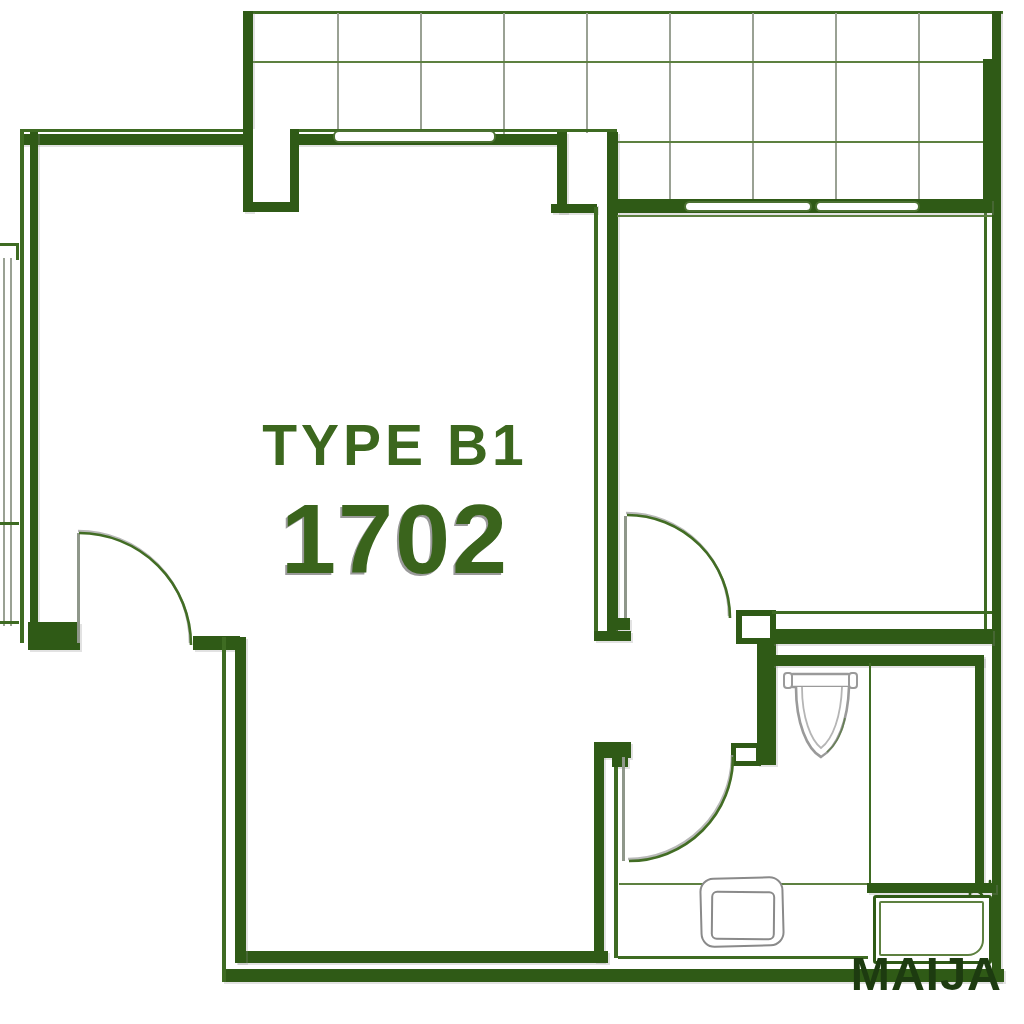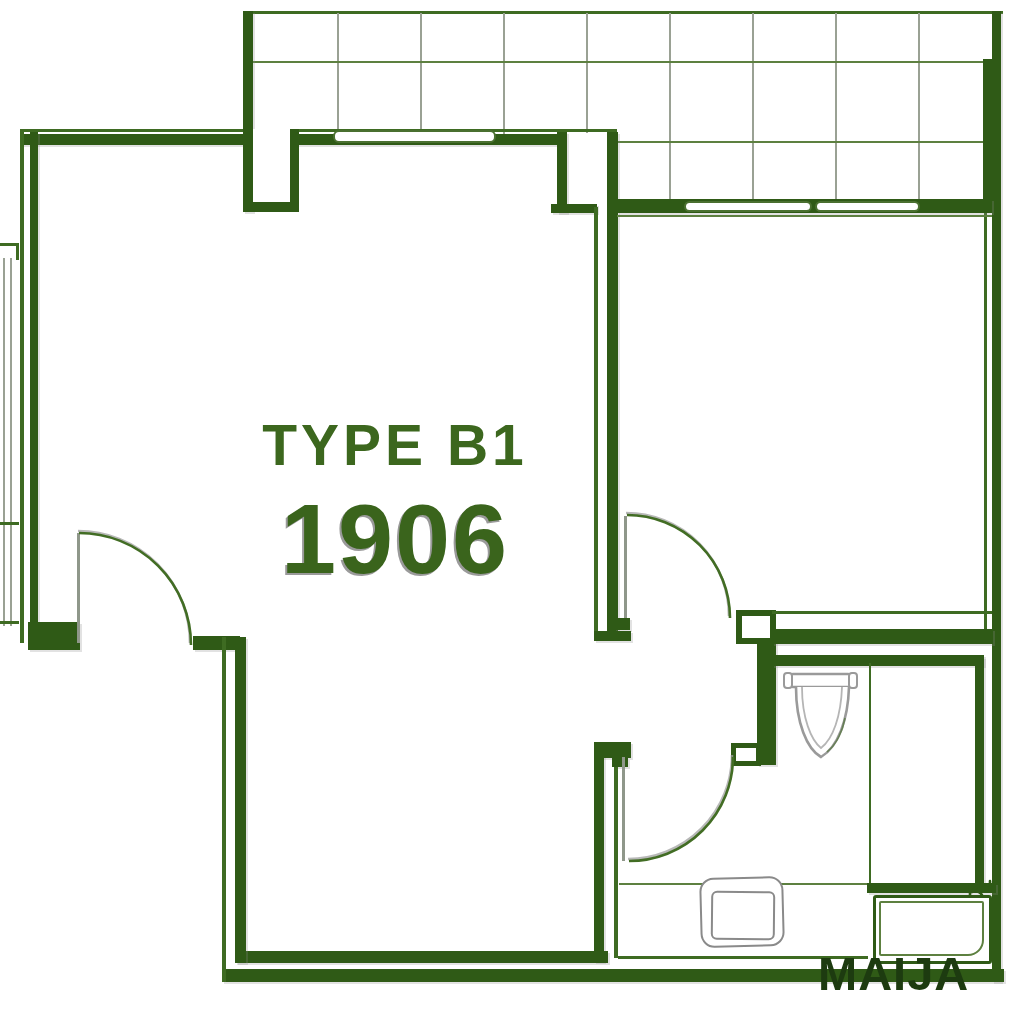--- a/index.html
+++ b/index.html
@@ -23,21 +23,21 @@
   
   .fixture{position:absolute;box-sizing:border-box;background:#fff;}
   .arc-svg{position:absolute;left:0;top:0;pointer-events:none;}
   .arc{fill:none;stroke:var(--arc-green,#426d24);stroke-width:2.6;
        filter:drop-shadow(-1px -2px 0 rgba(160,160,160,.75));}
   .type-label{position:absolute;left:230px;top:412px;width:330px;text-align:center;
        font-size:57px;font-weight:bold;letter-spacing:4px;color:var(--label-green,#3c671e);}
   .unit-number{position:absolute;left:230px;top:482px;width:330px;text-align:center;
        font-size:99px;font-weight:bold;letter-spacing:2px;color:var(--number-green,#3a641c);
        text-shadow:-2px 2px 0 var(--number-shadow,#9a9a9a);}
-  .watermark{position:absolute;left:818px;top:946px;width:184px;text-align:left;
+  .watermark{position:absolute;left:818px;top:946px;width:184px;text-align:right;
        font-size:47px;font-weight:bold;letter-spacing:1px;color:var(--watermark-green,#1d3b10);z-index:30;}
 </style>
 </head>
 <body>
 
 <div class="plan">
 
   <div class="ln" style="left:246px;top:11px;width:757px;height:3px;"></div>
   <div class="gv" style="left:337px;top:13px;height:197px;"></div>
   <div class="gv" style="left:420px;top:13px;height:197px;"></div>
@@ -135,16 +135,16 @@
     <rect x="66" y="5" width="8" height="15" rx="3" fill="#fff" stroke="var(--fixture-gray,#9a9a9a)" stroke-width="2"></rect>
     <path d="M 13 19 C 13 55 24 81 38 89 C 55 79 65 52 66 19" fill="#fff" stroke="var(--fixture-gray,#9a9a9a)" stroke-width="2.6"></path>
     <path d="M 19 19 C 19 50 28 72 38 80 C 50 71 58 48 59 19" fill="none" stroke="var(--fixture-light,#b5b5b5)" stroke-width="1.8"></path>
     <path d="M 44 84 C 54 76 60 62 62 50" fill="none" stroke="var(--frame-green,#4a7030)" stroke-width="1.6" opacity="0.65"></path>
   </svg>
 
   <div class="fixture" style="left:700px;top:877px;width:84px;height:70px;border:2.5px solid #8a8a8a;border-radius:14px;transform:rotate(-1.5deg);"></div>
   <div class="fixture" style="left:711px;top:891px;width:64px;height:49px;border:2.5px solid #8a8a8a;border-radius:6px;transform:rotate(0.6deg);background:transparent;"></div>
 
   <div class="type-label">TYPE B1</div>
-  <div class="unit-number">1906</div>
+  <div class="unit-number">1702</div>
   <div class="watermark">MAIJA</div>
 
 </div>
 
 </body></html>

